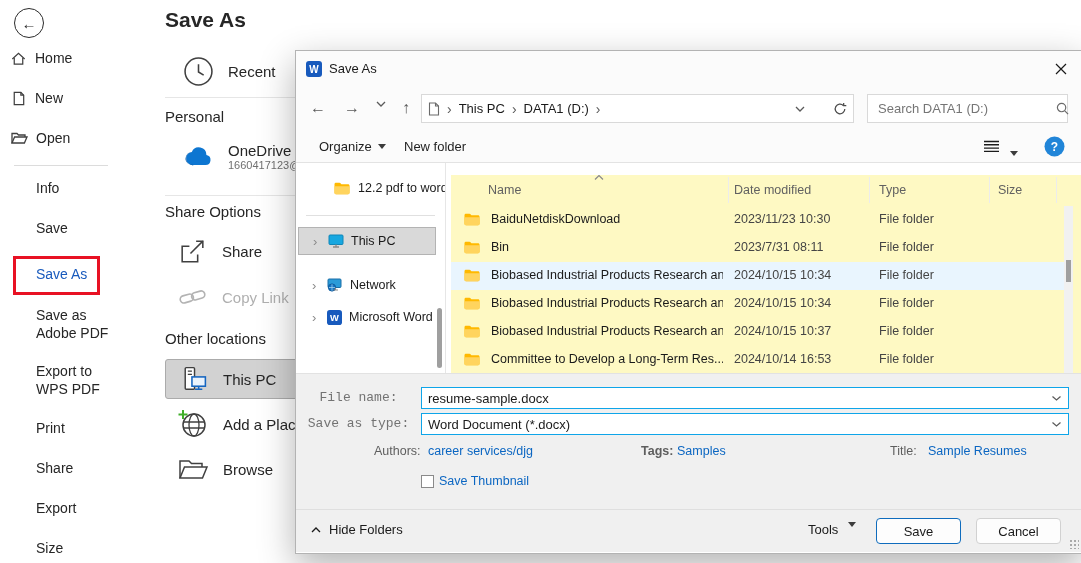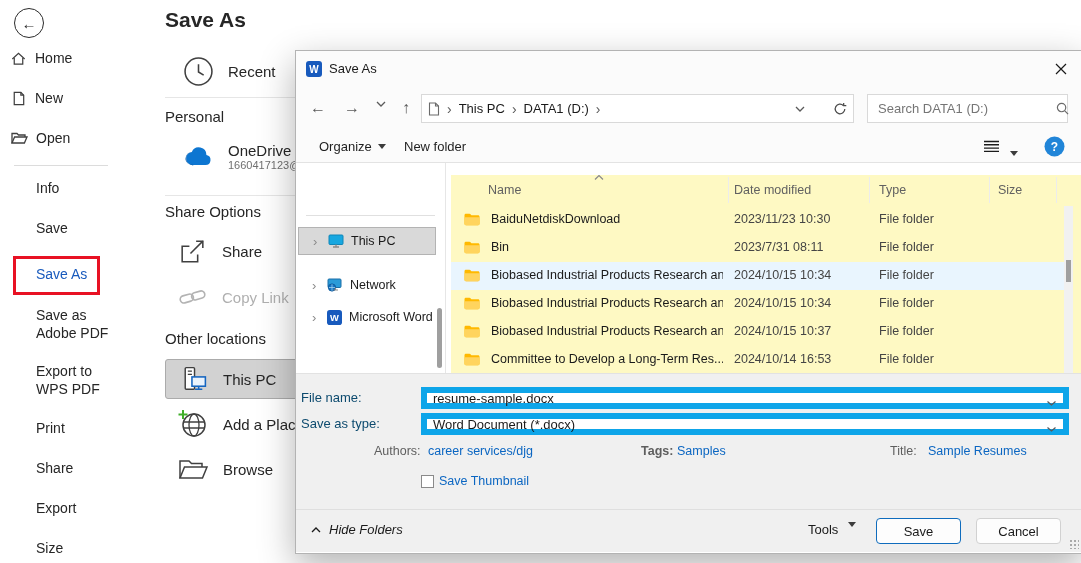--- a/index.html
+++ b/index.html
@@ -66,33 +66,33 @@
   .frow .nm{position:absolute;left:40px;top:6px;font-size:12.5px;color:#1a1a1a;white-space:nowrap;overflow:hidden;width:232px;}
   .frow .dt{position:absolute;left:283px;top:6px;font-size:12.5px;color:#454545;white-space:nowrap;}
   .frow .tp{position:absolute;left:428px;top:6px;font-size:12.5px;color:#454545;white-space:nowrap;}
   .row-sel{background:#e9f5fe;}
   .vscroll{position:absolute;right:9px;top:31px;width:9px;bottom:12px;background:#f1f1f1;}
   .vthumb{position:absolute;left:2px;top:54px;width:5px;height:22px;background:#9f9f9f;}
   .hscroll{position:absolute;left:13px;top:199px;width:588px;height:6px;}
   .hthumb{position:absolute;left:0;top:0;width:450px;height:5px;background:#9a9a9a;border-radius:3px;}
 
   .dlg-fields{position:absolute;left:0;top:322px;right:0;height:136px;background:#f0f0f0;border-top:1px solid #e2e2e2;box-sizing:border-box;}
-  .flabel{position:absolute;font-size:13px;color:#0c4a6e;text-align:left;width:115px;}
-  .combo{position:absolute;left:125px;width:648px;height:22px;background:#fff;border:6px solid #0ea5e9;box-sizing:border-box;
+  .flabel{position:absolute;font-size:13px;color:#737373;text-align:center;width:115px;font-family:Liberation Mono, monospace;}
+  .combo{position:absolute;left:125px;width:648px;height:22px;background:#fff;border:1px solid #0ea5e9;box-sizing:border-box;
          display:flex;align-items:center;padding:0 22px 0 6px;}
   .combo input{flex:1;border:none;outline:none;font:13px "Liberation Sans",sans-serif;color:#1a1a1a;background:transparent;padding:0;}
   .combo .txt{font-size:13px;color:#1a1a1a;}
   .combo .chev{position:absolute;right:7px;top:8px;}
   .metalabel{position:absolute;top:70px;font-size:12.5px;color:#5e5e5e;}
   .metalink{position:absolute;top:70px;font-size:12.5px;color:#0b66c2;cursor:pointer;}
   .cb{position:absolute;left:125px;top:101px;width:13px;height:13px;background:#fff;border:1px solid #8a8a8a;box-sizing:border-box;cursor:pointer;}
   .cblabel{position:absolute;left:143px;top:100px;font-size:12.5px;color:#0b66c2;cursor:pointer;}
 
   .dlg-footer{position:absolute;left:0;top:458px;right:0;height:43px;background:#f0f0f0;border-top:1px solid #dfdfdf;box-sizing:border-box;}
-  .hidefolders{position:absolute;left:15px;top:12px;display:flex;align-items:center;gap:8px;font-size:13px;color:#1a1a1a;cursor:pointer;font-style:italic;}
+  .hidefolders{position:absolute;left:15px;top:12px;display:flex;align-items:center;gap:8px;font-size:13px;color:#1a1a1a;cursor:pointer;}
   .tools{position:absolute;left:512px;top:12px;display:flex;align-items:flex-start;gap:10px;font-size:13px;color:#1a1a1a;cursor:pointer;}
   .btn{position:absolute;top:8px;width:85px;height:26px;background:#fdfdfd;border:1px solid #d1d1d1;border-radius:4px;
        font-size:13px;color:#1a1a1a;display:flex;align-items:center;justify-content:center;cursor:pointer;box-sizing:border-box;}
   .btn-primary{border:1px solid #0f6cbd;}
   .grip{position:absolute;right:3px;bottom:3px;width:10px;height:10px;
         background-image:radial-gradient(circle,#a9a9a9 1px,transparent 1.2px);background-size:4px 4px;}
 </style>
 </head>
 <body>
 
@@ -316,20 +316,29 @@
       <span class="abs" style="left:714px;top:13px;cursor:pointer;"><span class="tri"></span></span>
       <span class="abs" style="left:748px;top:5px;cursor:pointer;">
         <svg width="21" height="21" viewBox="0 0 21 21">
             <circle cx="10.5" cy="10.5" r="10" fill="#2185d8"></circle>
             <text x="10.5" y="15" font-size="12" font-weight="bold" fill="#fff" text-anchor="middle" font-family="Liberation Sans, sans-serif">?</text>
           </svg>
       </span>
     </div>
 
     <div class="navpane">
+      <div class="pin-row">
+        <span>
+          <svg width="16" height="13" viewBox="0 0 16 13">
+              <path d="M.5 2.2C.5 1.4 1.1.8 1.9.8h3.6c.4 0 .8.2 1 .5l.9 1h6.7c.8 0 1.4.6 1.4 1.4v7.1c0 .8-.6 1.4-1.4 1.4H1.9c-.8 0-1.4-.6-1.4-1.4V2.2z" fill="#ffb900"></path>
+              <path d="M.5 4.2h15v6.6c0 .8-.6 1.4-1.4 1.4H1.9c-.8 0-1.4-.6-1.4-1.4V4.2z" fill="#ffd45e"></path>
+            </svg>
+        </span>
+        <span>12.2 pdf to word</span>
+      </div>
       <div class="pane-div"></div>
 
       <div class="tree-row tree-sel" style="top:64px;left:2px;">
         <span class="tree-chev">›</span>
         <span>
           <svg width="16" height="14" viewBox="0 0 16 14">
               <rect x="1" y="1" width="14" height="9.5" rx="1" fill="#17a7e0" stroke="#0f86b8"></rect>
               <path d="M8 10.5v2.2M5 13h6" stroke="#8a8a8a" stroke-width="1.3"></path>
             </svg>
         </span>

